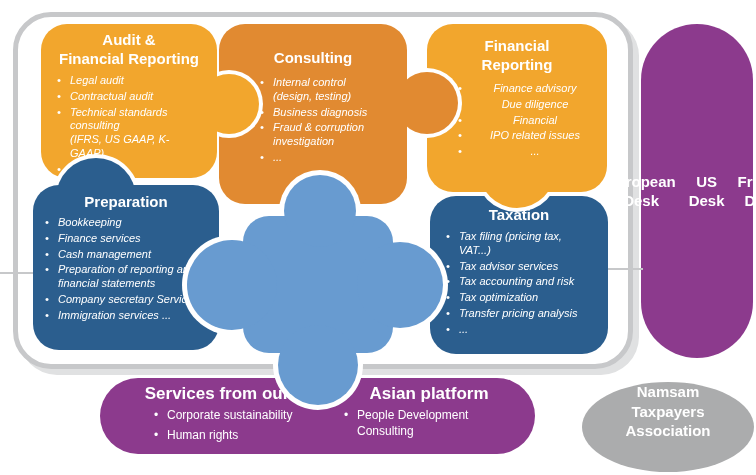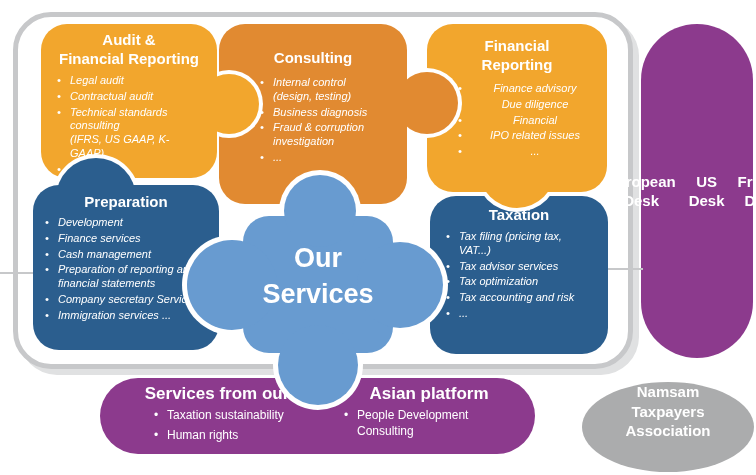--- a/index.html
+++ b/index.html
@@ -199,21 +199,21 @@
 <div class="stage">
 
   <div class="panel"></div>
   <div class="tick left"></div>
   <div class="tick right"></div>
 
   <div class="bar">
     <div class="bar-title l">Services from our</div>
     <div class="bar-title r">Asian platform</div>
     <ul class="l">
-        <li>Taxation sustainability</li>
+        <li>Corporate sustainability</li>
         <li>Human rights</li>
       </ul>
     <ul class="r">
         <li>People Development Consulting</li>
       </ul>
   </div>
 
   <div class="desks">
     <div class="desk">European
 Desk</div>
@@ -268,53 +268,52 @@
         <li>Due diligence</li>
         <li>Financial</li>
         <li>IPO related issues</li>
         <li>...</li>
       </ul>
   </div>
 
   <div class="box outsourcing">
     <div class="title">Preparation</div>
     <ul>
-        <li>Development</li>
+        <li>Bookkeeping</li>
         <li>Finance services</li>
         <li>Cash management</li>
         <li>Preparation of reporting and financial statements</li>
         <li>Company secretary Services</li>
         <li>Immigration services ...</li>
       </ul>
   </div>
 
   <div class="box taxation">
     <div class="title">Taxation</div>
     <ul>
         <li>Tax filing (pricing tax,
 VAT...)</li>
         <li>Tax advisor services</li>
+        <li>Tax accounting and risk</li>
         <li>Tax optimization</li>
-        <li>Tax accounting and risk</li>
+        <li>Transfer pricing analysis</li>
         <li>...</li>
       </ul>
   </div>
 
   <svg class="center-svg" viewBox="0 0 280 255" aria-hidden="true">
     <g>
       <rect class="fill-w" x="58" y="51" width="160" height="147" rx="30"></rect>
       <circle class="fill-w" cx="140" cy="51" r="41"></circle>
       <circle class="fill-w" cx="138" cy="205" r="45"></circle>
       <circle class="fill-w" cx="52" cy="125" r="50"></circle>
       <circle class="fill-w" cx="220" cy="125" r="48"></circle>
     </g>
     <g>
       <rect class="fill-lb" x="63" y="56" width="150" height="137" rx="26"></rect>
       <circle class="fill-lb" cx="140" cy="51" r="36"></circle>
       <circle class="fill-lb" cx="138" cy="205" r="40"></circle>
       <circle class="fill-lb" cx="52" cy="125" r="45"></circle>
       <circle class="fill-lb" cx="220" cy="125" r="43"></circle>
     </g>
   </svg>
-  <div class="center-label">Our
-Services</div>
 
 </div>
 
 </body></html>

